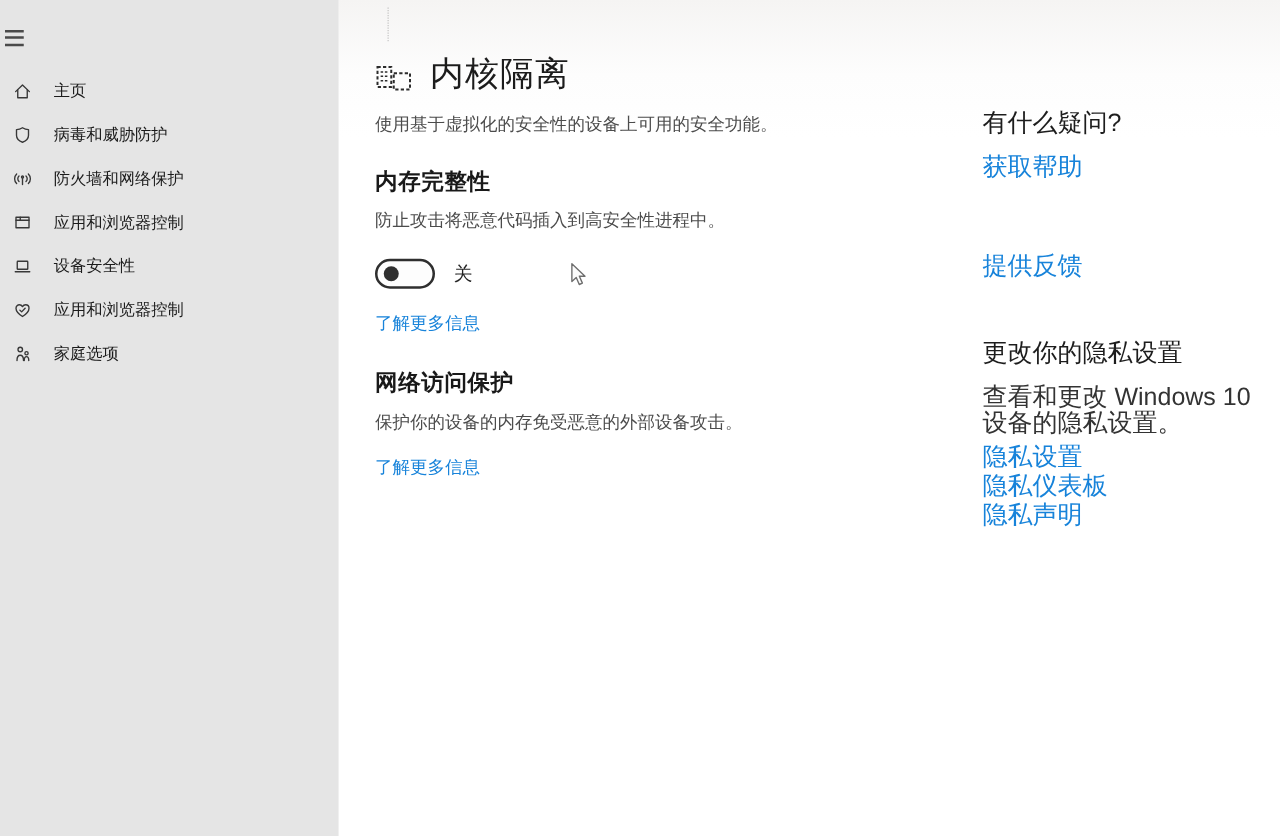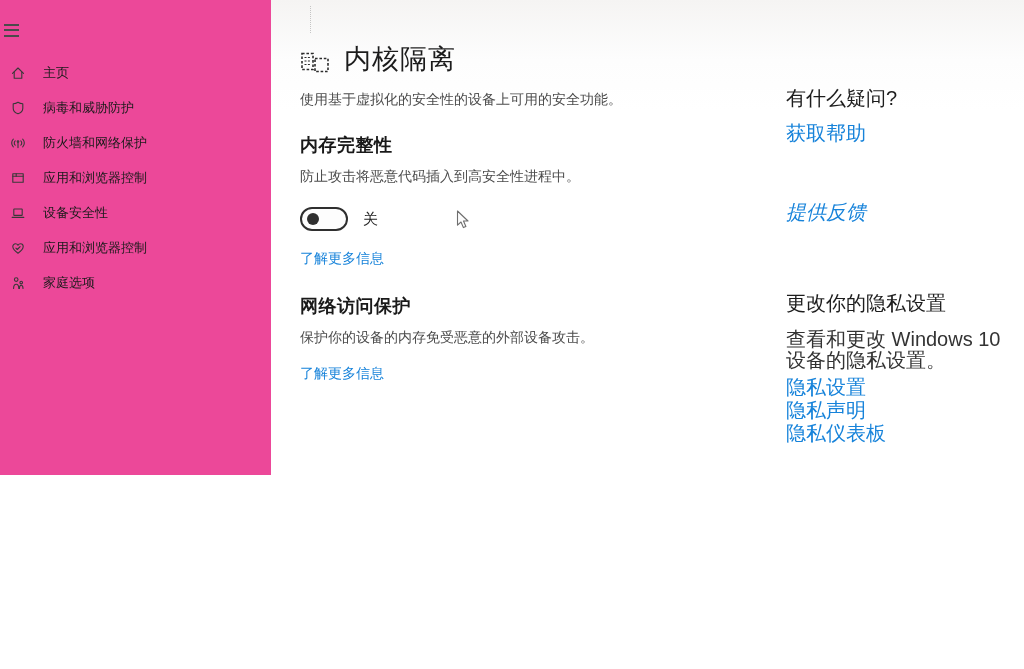--- a/index.html
+++ b/index.html
@@ -4,22 +4,22 @@
 <style>
   html,body{margin:0;padding:0;}
   body{
     width:1024px;height:669px;position:relative;overflow:hidden;
     background:#ffffff;
     font-family:"Liberation Sans","DejaVu Sans",sans-serif;
     color:#1b1b1b;
   }
   
   .sidebar{
-    position:absolute;left:0;top:0;width:271px;height:475px;
-    background:#ec4899;
+    position:absolute;left:0;top:0;width:271px;height:669px;
+    background:#e5e5e5;
   }
   .hamburger{
     position:absolute;left:3px;top:24px;width:24px;height:18px;
     cursor:pointer;
   }
   .hamburger span{
     display:block;width:15px;height:2px;background:#4a4a4a;margin:0 0 3.4px 1px;
   }
   .nav{position:absolute;top:55px;left:0;right:0;}
   .nav-item{
@@ -64,22 +64,22 @@
   .sec1 .learn-link{margin-top:19px;}
   .sec2 .section-heading{margin-top:26px;}
   .sec2 .learn-link{margin-top:18px;}
   a.link, .link{color:#1783da;text-decoration:none;}
   
   .aside{position:absolute;left:515px;top:0;width:218px;font-size:20px;}
   .aside-heading{color:#1d1d1d;font-weight:500;}
   .aside .g1{margin-top:85px;}
   .aside .g1 .link{display:inline-block;margin-top:8px;}
   .aside .g2{margin-top:44px;}
-  .aside .g2 .link{display:inline-block;margin-top:8px;font-style:italic;}
-  .aside .g3{margin-top:64px;}
+  .aside .g2 .link{display:inline-block;margin-top:8px;}
+  .aside .g3{margin-top:43px;}
   .aside-desc{margin-top:12px;color:#333333;line-height:21px;}
   .privacy-links{margin-top:9px;}
   .privacy-links .link{display:block;margin-bottom:8px;line-height:15px;cursor:pointer;}
   
   .cursor{position:absolute;left:456px;top:210px;pointer-events:none;z-index:9;}
 </style>
 </head>
 <body>
 
 <div class="sidebar">
@@ -230,22 +230,22 @@
       <span class="link">获取帮助</span>
     </div>
     <div class="g2">
       <span class="link">提供反馈</span>
     </div>
     <div class="g3">
       <div class="aside-heading">更改你的隐私设置</div>
       <div class="aside-desc">查看和更改 Windows 10 设备的隐私设置。</div>
       <div class="privacy-links">
         <span class="link">隐私设置</span>
+        <span class="link">隐私仪表板</span>
         <span class="link">隐私声明</span>
-        <span class="link">隐私仪表板</span>
       </div>
     </div>
   </div>
 </div>
 
 <div class="cursor">
   <svg width="14" height="21" viewBox="0 0 14 21">
     <path d="M1.5 1 L1.5 15.2 L5 12 L7.4 17.6 L9.9 16.5 L7.5 11 L12 11 Z" fill="#fbfbfb" stroke="#6e6e6e" stroke-width="1.1" stroke-linejoin="round"></path>
   </svg>
 </div>

